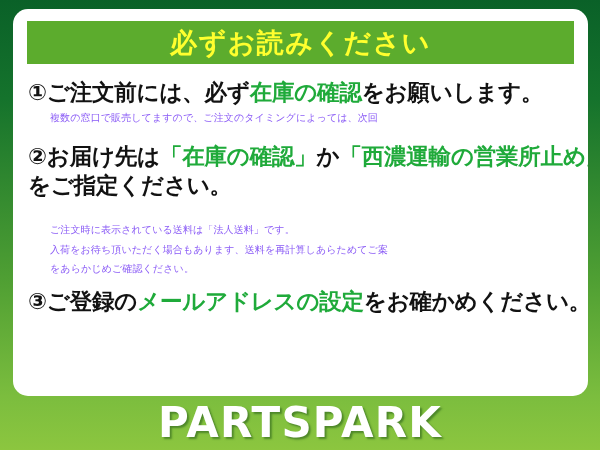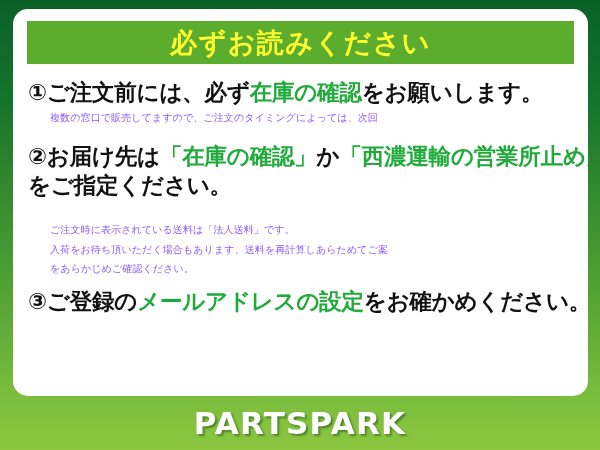--- a/index.html
+++ b/index.html
@@ -102,21 +102,21 @@
     top: 396px;
     width: 600px;
     height: 54px;
     display: flex;
     align-items: center;
     justify-content: center;
   }
 
   .brand {
     color: #ffffff;
-    font-size: 31px;
+    font-size: 42px;
     font-weight: bold;
     letter-spacing: 1.2px;
     line-height: 1;
     text-shadow: 2px 2px 2px rgba(32, 88, 24, 0.55);
   }
 </style>
 </head>
 <body>
 
 <div class="notice-frame">

